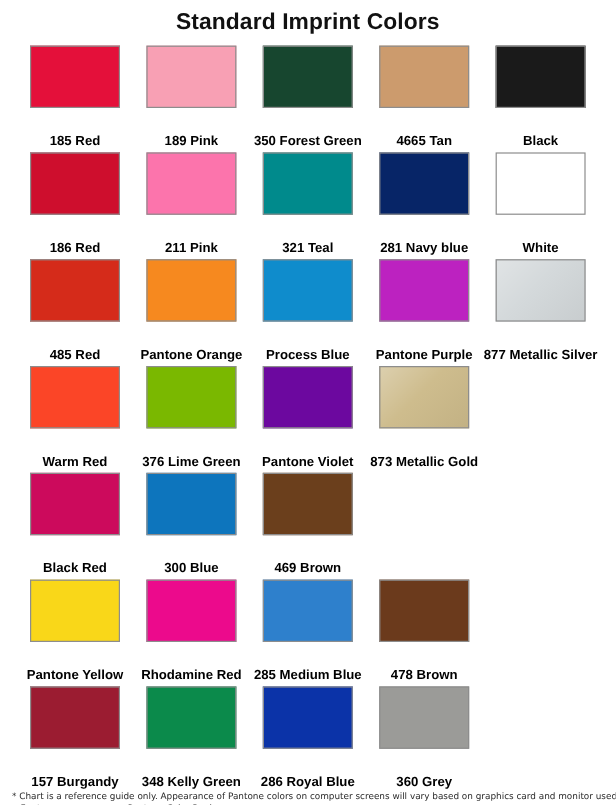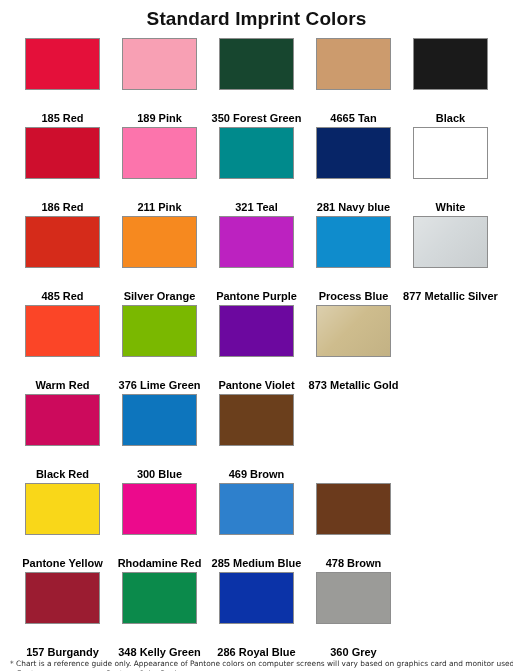--- a/index.html
+++ b/index.html
@@ -148,29 +148,29 @@
           <div class="swatch-label">White</div>
         </div>
       </div>
       <div class="swatch-row">
         <div class="swatch-cell">
           <div class="swatch-box" style="background-color: rgb(213, 43, 26);"></div>
           <div class="swatch-label">485 Red</div>
         </div>
         <div class="swatch-cell">
           <div class="swatch-box" style="background-color: rgb(246, 137, 31);"></div>
-          <div class="swatch-label">Silver Orange</div>
+          <div class="swatch-label">Pantone Orange</div>
+        </div>
+        <div class="swatch-cell">
+          <div class="swatch-box" style="background-color: rgb(15, 140, 204);"></div>
+          <div class="swatch-label">Process Blue</div>
         </div>
         <div class="swatch-cell">
           <div class="swatch-box" style="background-color: rgb(188, 34, 192);"></div>
           <div class="swatch-label">Pantone Purple</div>
-        </div>
-        <div class="swatch-cell">
-          <div class="swatch-box" style="background-color: rgb(15, 140, 204);"></div>
-          <div class="swatch-label">Process Blue</div>
         </div>
         <div class="swatch-cell">
           <div class="swatch-box has-sheen" style="background-color: rgb(211, 216, 218);"></div>
           <div class="swatch-label">877 Metallic Silver</div>
         </div>
       </div>
       <div class="swatch-row">
         <div class="swatch-cell">
           <div class="swatch-box" style="background-color: rgb(251, 69, 39);"></div>
           <div class="swatch-label">Warm Red</div>

